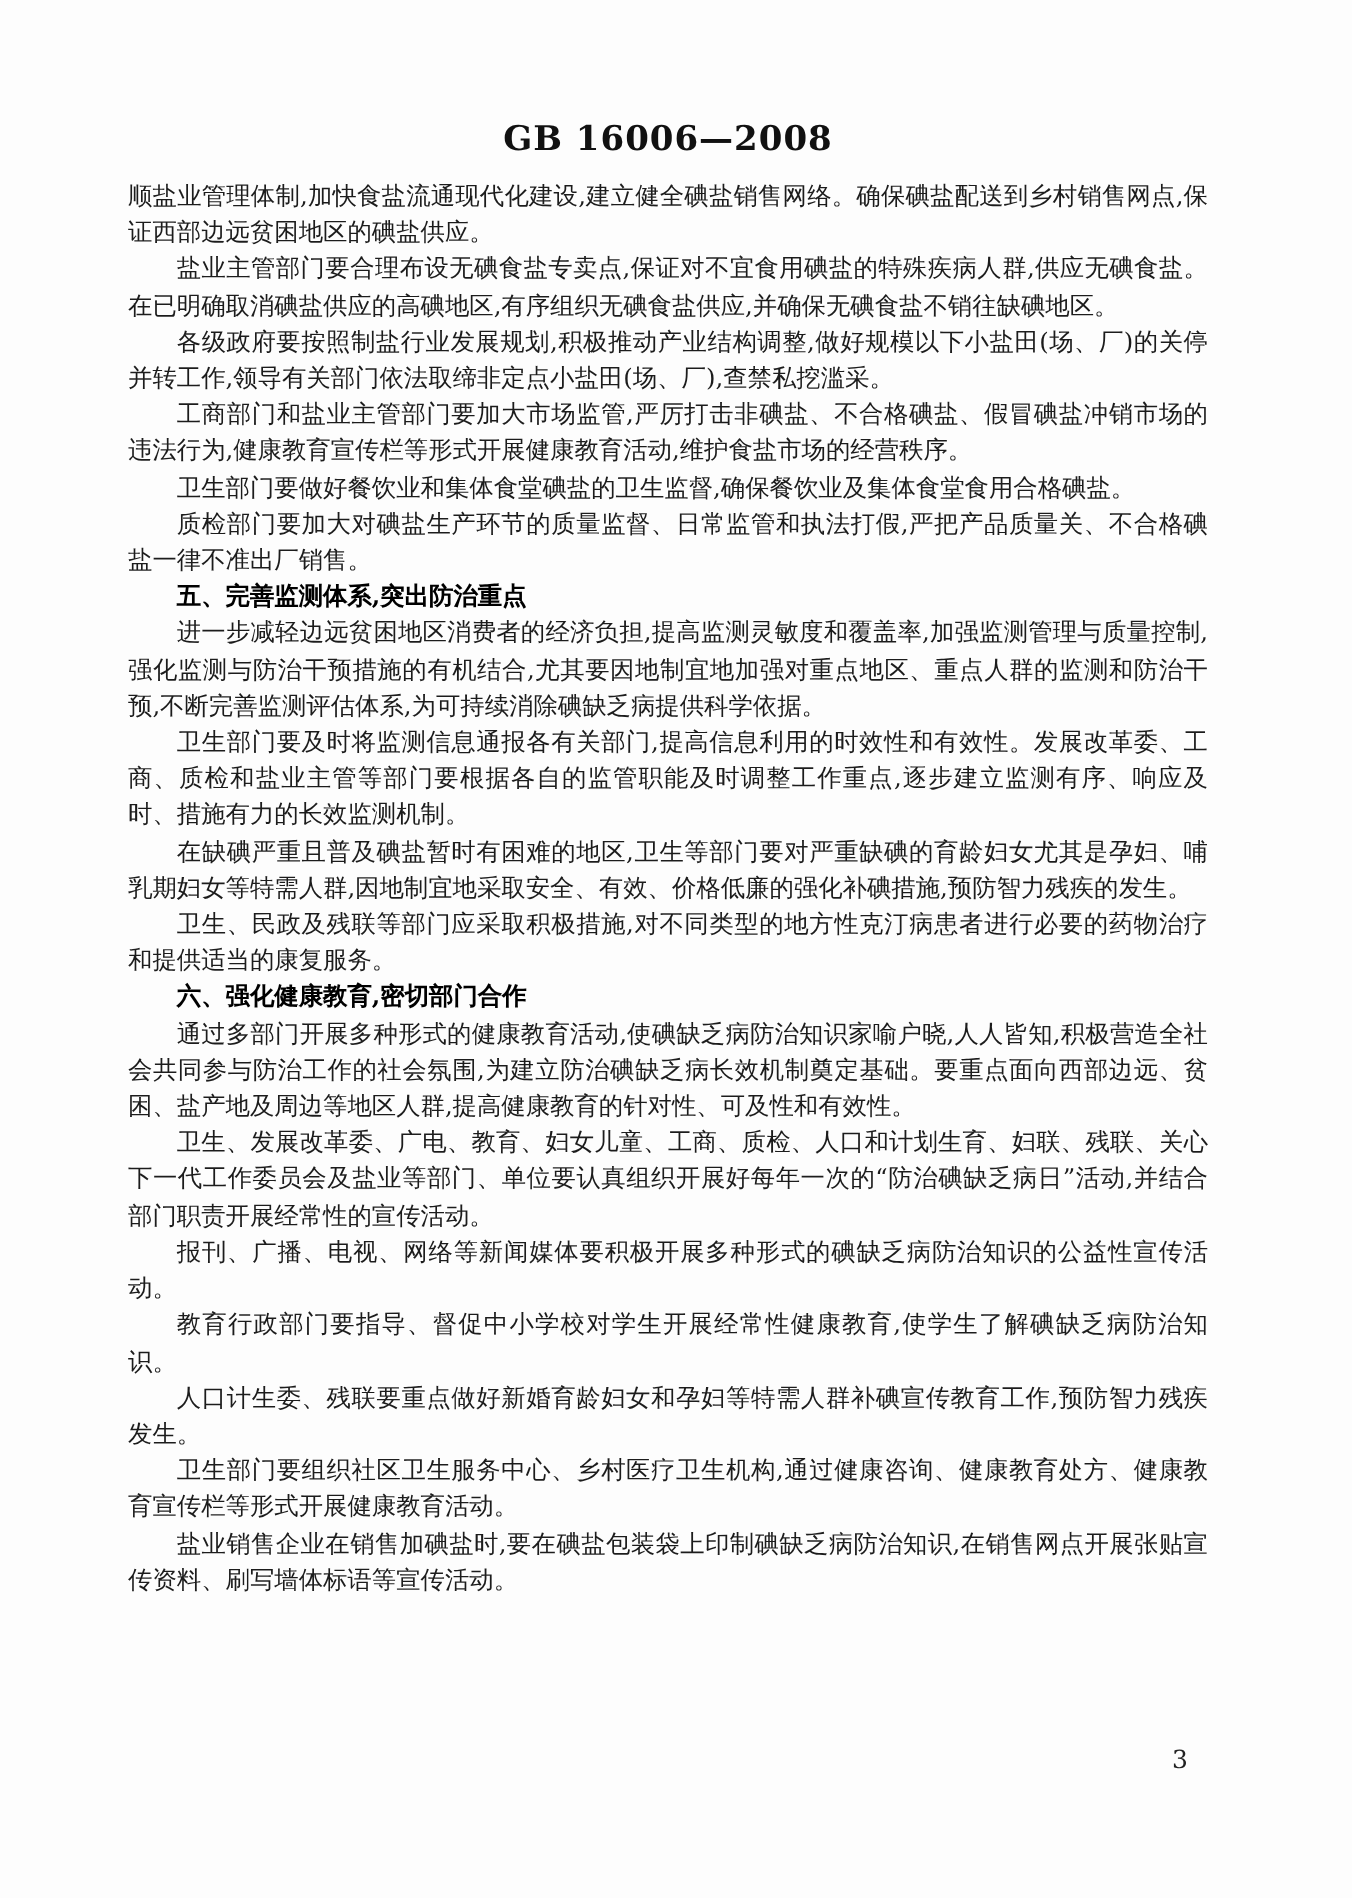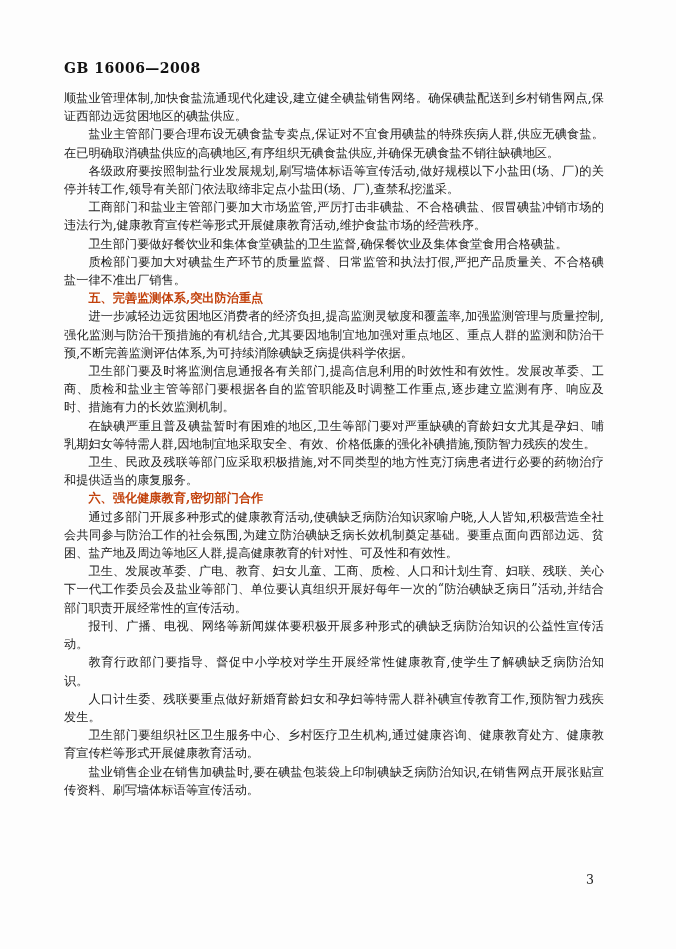--- a/index.html
+++ b/index.html
@@ -15,23 +15,23 @@
     font-family: "DejaVu Serif", "Liberation Serif", serif;
     color: #1c1c1c;
     overflow: hidden;
     box-sizing: border-box;
   }
   .doc-header {
     position: absolute;
     top: 60px;
     left: 64px;
     right: 72px;
-    text-align: left;
+    text-align: center;
     font-weight: bold;
-    font-size: 14px;
+    font-size: 17px;
     letter-spacing: 0.5px;
     color: #111;
   }
   .doc-body {
     position: absolute;
     top: 89px;
     left: 64px;
     width: 540px;
     font-size: 12.2px;
     line-height: 18.2px;
@@ -45,21 +45,21 @@
   }
   .doc-body p.indent {
     text-indent: 2em;
   }
   .doc-body p.continuation {
     text-indent: 0;
   }
   .doc-body p.heading {
     text-indent: 2em;
     font-weight: bold;
-    color: #c2410c;
+    color: #000000;
   }
   .page-footer {
     position: absolute;
     top: 872px;
     left: 64px;
     right: 82px;
     text-align: right;
     font-size: 12.5px;
     color: #222;
   }
@@ -68,21 +68,21 @@
 <body>
 
 <div class="page">
   <div class="doc-header">
     <span>GB 16006—2008</span>
   </div>
 
   <div class="doc-body" id="doc-body">
       <p class="continuation">顺盐业管理体制,加快食盐流通现代化建设,建立健全碘盐销售网络。确保碘盐配送到乡村销售网点,保证西部边远贫困地区的碘盐供应。</p>
       <p class="indent">盐业主管部门要合理布设无碘食盐专卖点,保证对不宜食用碘盐的特殊疾病人群,供应无碘食盐。在已明确取消碘盐供应的高碘地区,有序组织无碘食盐供应,并确保无碘食盐不销往缺碘地区。</p>
-      <p class="indent">各级政府要按照制盐行业发展规划,刷写墙体标语等宣传活动,做好规模以下小盐田(场、厂)的关停并转工作,领导有关部门依法取缔非定点小盐田(场、厂),查禁私挖滥采。</p>
+      <p class="indent">各级政府要按照制盐行业发展规划,积极推动产业结构调整,做好规模以下小盐田(场、厂)的关停并转工作,领导有关部门依法取缔非定点小盐田(场、厂),查禁私挖滥采。</p>
       <p class="indent">工商部门和盐业主管部门要加大市场监管,严厉打击非碘盐、不合格碘盐、假冒碘盐冲销市场的违法行为,健康教育宣传栏等形式开展健康教育活动,维护食盐市场的经营秩序。</p>
       <p class="indent">卫生部门要做好餐饮业和集体食堂碘盐的卫生监督,确保餐饮业及集体食堂食用合格碘盐。</p>
       <p class="indent">质检部门要加大对碘盐生产环节的质量监督、日常监管和执法打假,严把产品质量关、不合格碘盐一律不准出厂销售。</p>
       <p class="heading">五、完善监测体系,突出防治重点</p>
       <p class="indent">进一步减轻边远贫困地区消费者的经济负担,提高监测灵敏度和覆盖率,加强监测管理与质量控制,强化监测与防治干预措施的有机结合,尤其要因地制宜地加强对重点地区、重点人群的监测和防治干预,不断完善监测评估体系,为可持续消除碘缺乏病提供科学依据。</p>
       <p class="indent">卫生部门要及时将监测信息通报各有关部门,提高信息利用的时效性和有效性。发展改革委、工商、质检和盐业主管等部门要根据各自的监管职能及时调整工作重点,逐步建立监测有序、响应及时、措施有力的长效监测机制。</p>
       <p class="indent">在缺碘严重且普及碘盐暂时有困难的地区,卫生等部门要对严重缺碘的育龄妇女尤其是孕妇、哺乳期妇女等特需人群,因地制宜地采取安全、有效、价格低廉的强化补碘措施,预防智力残疾的发生。</p>
       <p class="indent">卫生、民政及残联等部门应采取积极措施,对不同类型的地方性克汀病患者进行必要的药物治疗和提供适当的康复服务。</p>
       <p class="heading">六、强化健康教育,密切部门合作</p>
       <p class="indent">通过多部门开展多种形式的健康教育活动,使碘缺乏病防治知识家喻户晓,人人皆知,积极营造全社会共同参与防治工作的社会氛围,为建立防治碘缺乏病长效机制奠定基础。要重点面向西部边远、贫困、盐产地及周边等地区人群,提高健康教育的针对性、可及性和有效性。</p>

